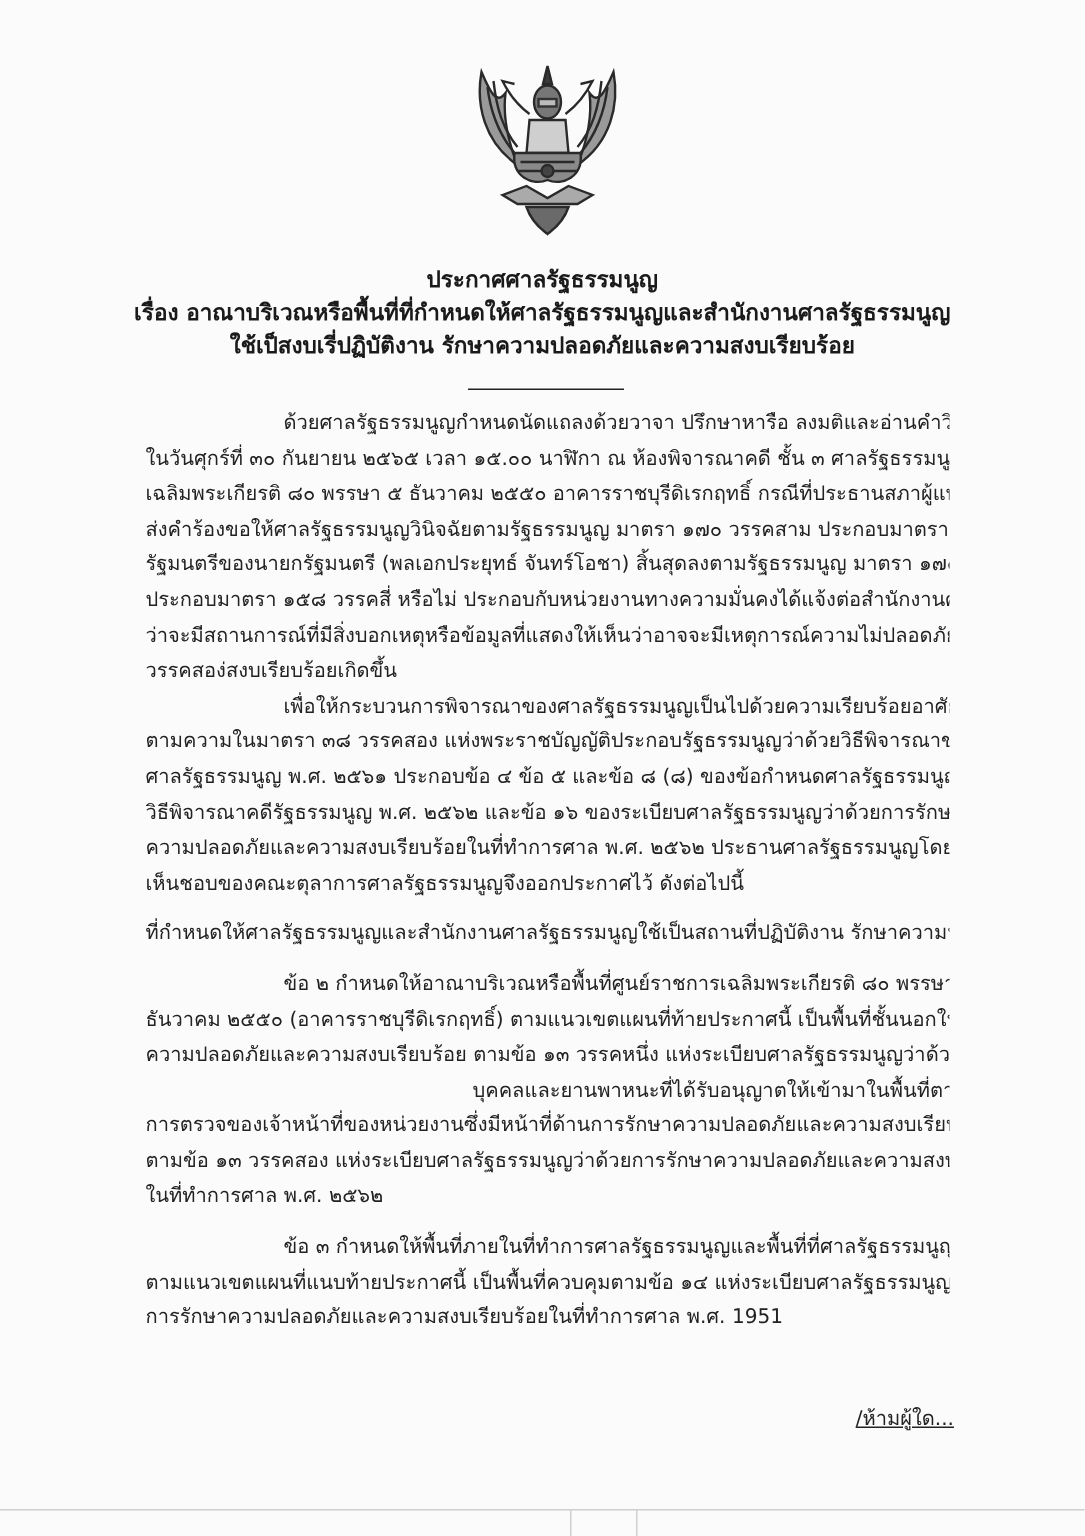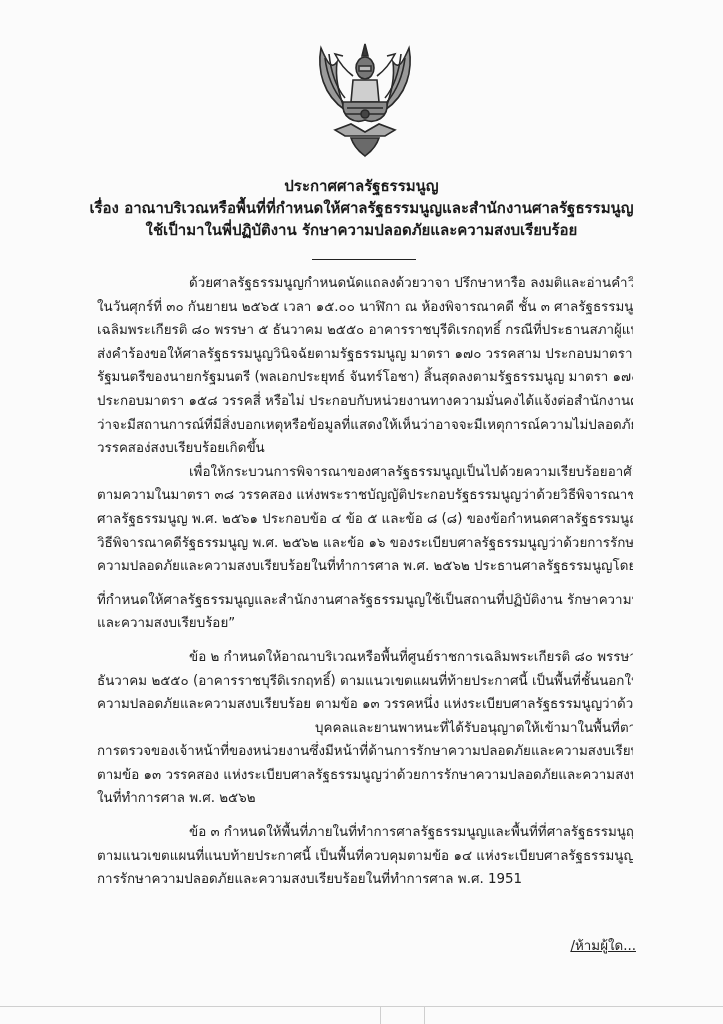--- a/index.html
+++ b/index.html
@@ -75,21 +75,21 @@
         <path d="M20 90 L36 84 L50 92 L64 84 L80 90 L70 96 L50 96 L30 96 Z" fill="#aaa"></path>
         <path d="M36 98 C40 110 48 114 50 116 C52 114 60 110 64 98 Z" fill="#6a6a6a"></path>
         <circle cx="50" cy="74" r="4" fill="#444"></circle>
       </g>
     </svg>
   </div>
 
   <div class="heading">
     <div>ประกาศศาลรัฐธรรมนูญ</div>
     <div>เรื่อง  อาณาบริเวณหรือพื้นที่ที่กำหนดให้ศาลรัฐธรรมนูญและสำนักงานศาลรัฐธรรมนูญ</div>
-    <div>ใช้เป็ามาในพี่ปฏิบัติงาน  รักษาความปลอดภัยและความสงบเรียบร้อย</div>
+    <div>ใช้เป็สงบเรี่ปฏิบัติงาน  รักษาความปลอดภัยและความสงบเรียบร้อย</div>
   </div>
 
   <div class="rule"></div>
 
   <div class="body-text">
 
     <div>
       <span class="line indent">ด้วยศาลรัฐธรรมนูญกำหนดนัดแถลงด้วยวาจา ปรึกษาหารือ ลงมติและอ่านคำวินิจฉัย</span>
       <span class="line">ในวันศุกร์ที่ ๓๐ กันยายน ๒๕๖๕ เวลา ๑๕.๐๐ นาฬิกา ณ ห้องพิจารณาคดี ชั้น ๓ ศาลรัฐธรรมนูญ ศูนย์ราชการ</span>
       <span class="line">เฉลิมพระเกียรติ ๘๐ พรรษา ๕ ธันวาคม ๒๕๕๐ อาคารราชบุรีดิเรกฤทธิ์ กรณีที่ประธานสภาผู้แทนราษฎร</span>
@@ -99,27 +99,27 @@
       <span class="line">ว่าจะมีสถานการณ์ที่มีสิ่งบอกเหตุหรือข้อมูลที่แสดงให้เห็นว่าอาจจะมีเหตุการณ์ความไม่ปลอดภัยและ</span>
       <span class="line last">วรรคสอง่สงบเรียบร้อยเกิดขึ้น</span>
     </div>
 
     <div>
       <span class="line indent">เพื่อให้กระบวนการพิจารณาของศาลรัฐธรรมนูญเป็นไปด้วยความเรียบร้อยอาศัยอำนาจ</span>
       <span class="line">ตามความในมาตรา ๓๘ วรรคสอง แห่งพระราชบัญญัติประกอบรัฐธรรมนูญว่าด้วยวิธีพิจารณาของ</span>
       <span class="line">ศาลรัฐธรรมนูญ พ.ศ. ๒๕๖๑ ประกอบข้อ ๔ ข้อ ๕ และข้อ ๘ (๘) ของข้อกำหนดศาลรัฐธรรมนูญว่าด้วย</span>
       <span class="line">วิธีพิจารณาคดีรัฐธรรมนูญ พ.ศ. ๒๕๖๒ และข้อ ๑๖ ของระเบียบศาลรัฐธรรมนูญว่าด้วยการรักษา</span>
       <span class="line">ความปลอดภัยและความสงบเรียบร้อยในที่ทำการศาล พ.ศ. ๒๕๖๒ ประธานศาลรัฐธรรมนูญโดยความ</span>
+      <span class="line last">เห็นชอบของคณะตุลาการศาลรัฐธรรมนูญจึงออกประกาศไว้  ดังต่อไปนี้</span>
     </div>
 
     <div class="gap"></div>
 
     <div>
       <span class="line">ที่กำหนดให้ศาลรัฐธรรมนูญและสำนักงานศาลรัฐธรรมนูญใช้เป็นสถานที่ปฏิบัติงาน  รักษาความปลอดภัย</span>
-      <span class="line last">และความสงบเรียบร้อย”</span>
     </div>
 
     <div class="gap"></div>
 
     <div>
       <span class="line indent">ข้อ ๒ กำหนดให้อาณาบริเวณหรือพื้นที่ศูนย์ราชการเฉลิมพระเกียรติ ๘๐ พรรษา ๕</span>
       <span class="line">ธันวาคม ๒๕๕๐ (อาคารราชบุรีดิเรกฤทธิ์) ตามแนวเขตแผนที่ท้ายประกาศนี้ เป็นพื้นที่ชั้นนอกในการรักษา</span>
       <span class="line">ความปลอดภัยและความสงบเรียบร้อย ตามข้อ ๑๓ วรรคหนึ่ง แห่งระเบียบศาลรัฐธรรมนูญว่าด้วยการรักษา</span>
     </div>
 

